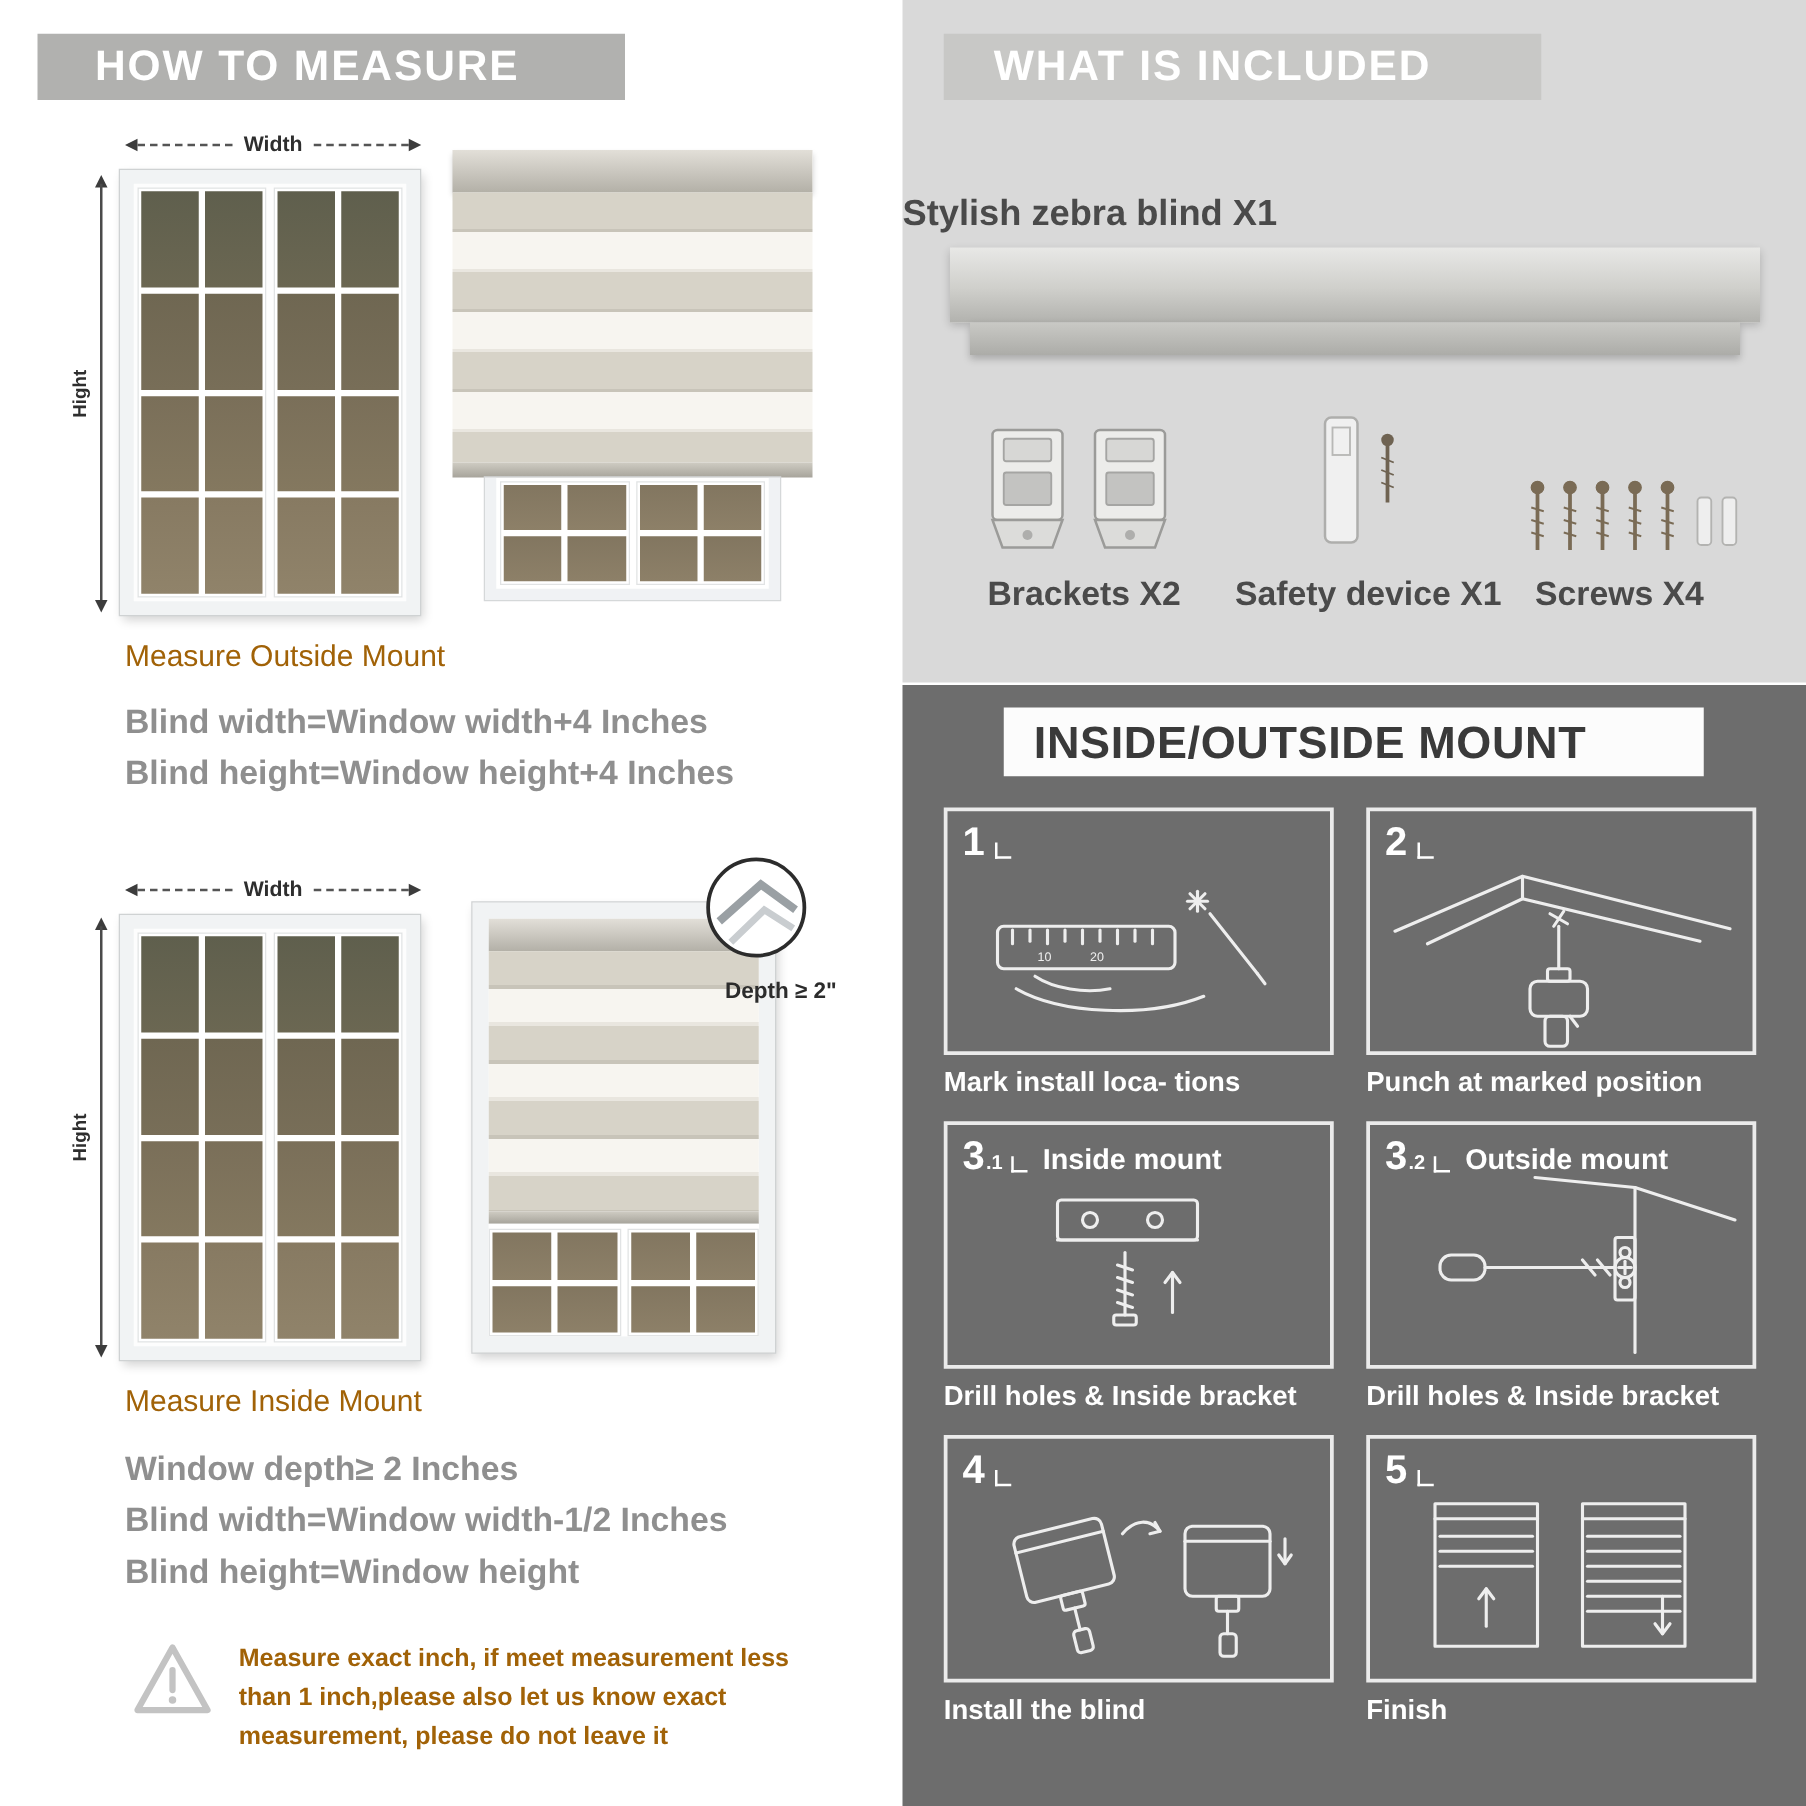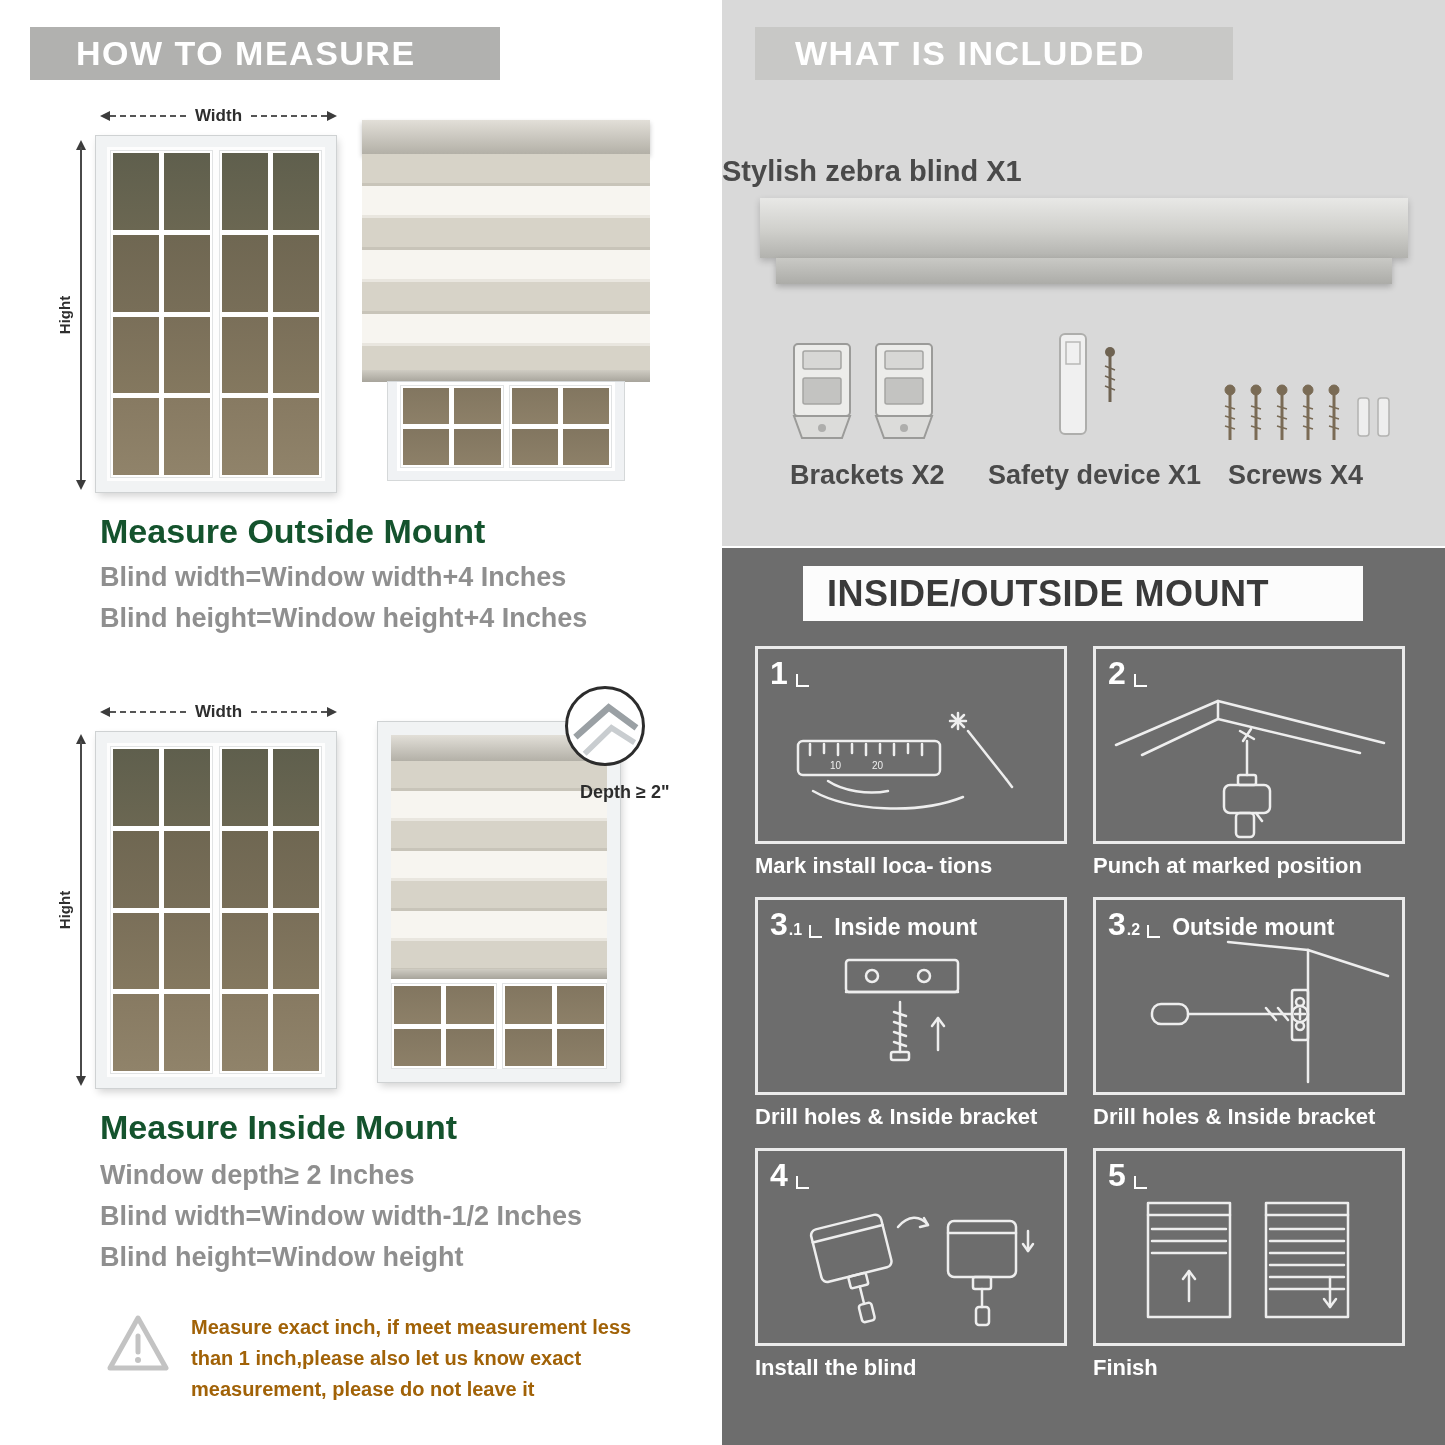--- a/index.html
+++ b/index.html
@@ -50,21 +50,21 @@
     display:flex; flex-direction:column; box-shadow:2px 4px 8px rgba(0,0,0,.18); }
   .bi-header { height:26px; background:linear-gradient(180deg,#e2dfd8,#b3b0a7); }
   .bi-stripes { flex:1; background:repeating-linear-gradient(180deg,#d7d3c8 0 27px,#c8c4b9 27px 30px,#f7f5f0 30px 57px,#e9e6df 57px 60px); }
   .bi-rail { height:10px; background:linear-gradient(180deg,#cfccc3,#a7a49b); }
   .bi-window { height:90px; display:flex; gap:5px; padding-top:4px; background:#fff; }
 
   .depth-circle { position:absolute; left:565px; top:686px; width:80px; height:80px; border-radius:50%;
     border:3px solid #2c2c2c; background:#fff; overflow:hidden; }
   .depth-label { position:absolute; left:580px; top:782px; font-size:18px; font-weight:bold; color:#2c2c2c; }
 
-  .h-title { position:absolute; font-size:34px; font-weight:bold; color:#14532d; }
+  .h-title { position:absolute; font-size:24px; font-weight:normal; color:#a16207; }
   .h-line { position:absolute; font-size:27px; font-weight:bold; color:#8f8f8f; }
 
   .warn { position:absolute; left:105px; top:1312px; display:flex; gap:20px; width:540px; }
   .warn-text { font-size:20px; font-weight:bold; color:#a16207; line-height:1.55; width:445px; }
 
   
   .rt { position:absolute; left:722px; top:0; width:723px; height:546px; background:#d9d9d9; }
   .rt-banner { position:absolute; left:33px; top:27px; width:478px; height:53px; background:#c8c8c6;
     color:#fff; font-size:34px; font-weight:bold; line-height:53px; padding-left:40px; letter-spacing:1.5px; }
   .rt-title { position:absolute; left:0; right:0; top:142px; font-size:29px; font-weight:bold; color:#4a4a4a;margin-top:13px; }

